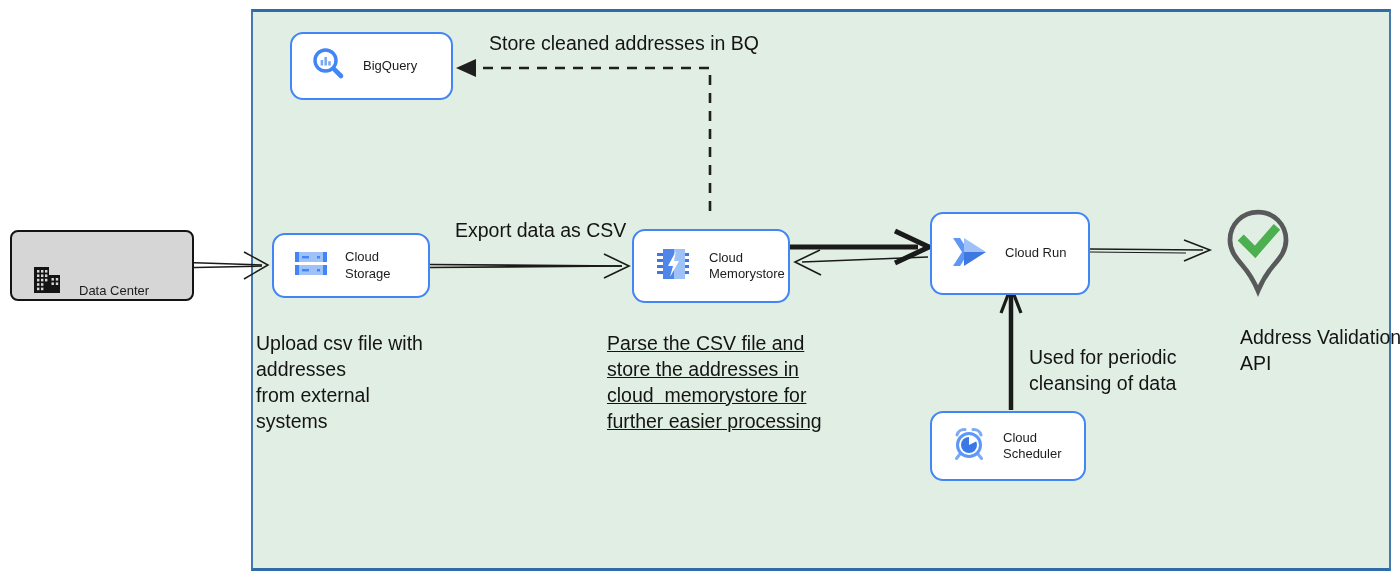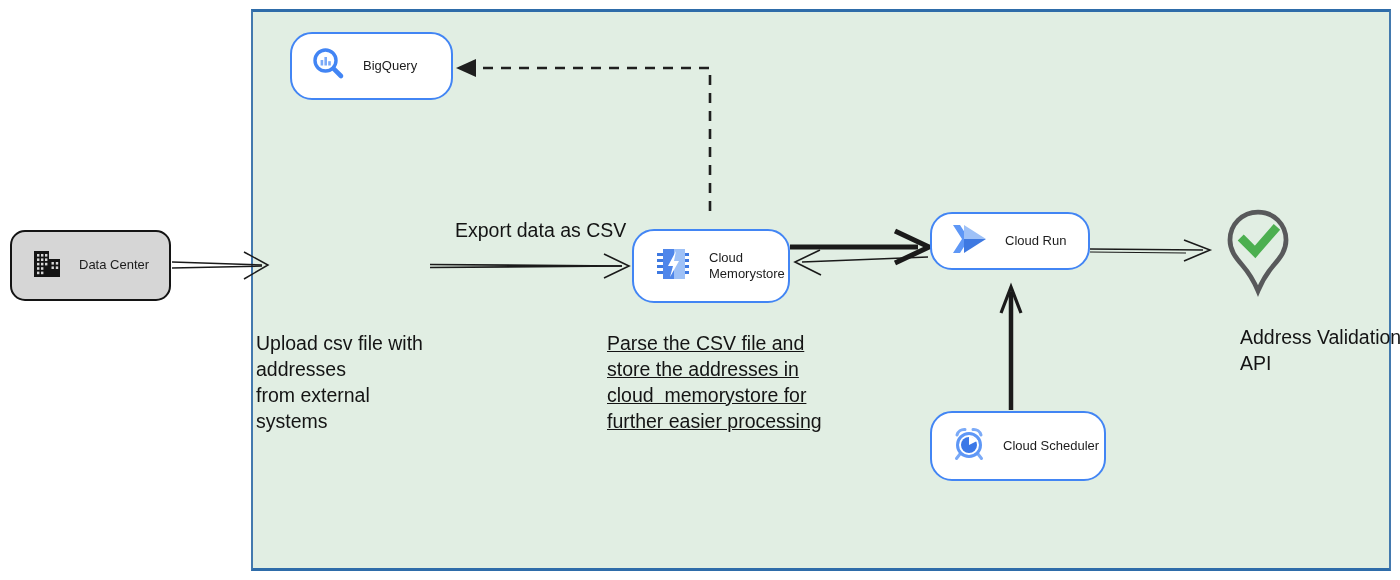--- a/index.html
+++ b/index.html
@@ -3,31 +3,31 @@
 <meta charset="utf-8">
 <style>
   html,body{margin:0;padding:0;background:#ffffff;}
   .stage{position:relative;width:1400px;height:580px;background:#ffffff;overflow:hidden;
          font-family:"Liberation Sans",sans-serif;color:#141414;}
   .container-box{position:absolute;left:251px;top:9px;width:1140px;height:562px;
          background:#e1eee3;border:2px solid #4379ae;border-top:3px solid #2e6ca9;
          border-bottom:3px solid #2e6ca9;box-sizing:border-box;z-index:1;}
   svg.overlay{position:absolute;left:0;top:0;width:1400px;height:580px;z-index:2;pointer-events:none;}
   .node{position:absolute;display:flex;align-items:center;box-sizing:border-box;
-        background:#ffffff;border:2px solid #4285f4;border-radius:22px;z-index:3;
+        background:#ffffff;border:2px solid #4285f4;border-radius:13px;z-index:3;
         padding-left:19px;gap:16px;}
   .node .lbl{font-size:13px;line-height:1.25;color:#1c1c1c;}
-  .node-datacenter{left:10px;top:230px;width:161px;height:71px;background:#d6d6d6;
-        border:2.5px solid #141414;border-radius:15px;}
+  .node-datacenter{left:10px;top:230px;width:184px;height:71px;background:#d6d6d6;
+        border:2.5px solid #141414;border-radius:8px;align-items:flex-end;}
   .node-bigquery{left:290px;top:32px;width:163px;height:68px;}
   .node-storage{left:272px;top:233px;width:158px;height:65px;}
   .node-memorystore{left:632px;top:229px;width:158px;height:74px;justify-content:flex-end;}
   .node-memorystore .lbl{width:86px;}
-  .node-run{left:930px;top:212px;width:160px;height:58px;}
-  .node-scheduler{left:930px;top:411px;width:176px;height:70px;}
+  .node-run{left:930px;top:212px;width:160px;height:83px;}
+  .node-scheduler{left:930px;top:411px;width:156px;height:70px;}
   .annot{position:absolute;z-index:2;font-size:19.5px;line-height:26px;white-space:pre-wrap;color:#141414;}
   .annot-store-bq{left:489px;top:30px;}
   .annot-export{left:455px;top:217px;}
   .annot-upload{left:256px;top:330px;}
   .annot-parse{left:607px;top:330px;text-decoration:underline;}
   .annot-periodic{left:1029px;top:344px;}
   .annot-api{left:1240px;top:324px;width:170px;}
   .pin-wrap{position:absolute;left:1220px;top:204px;width:76px;height:130px;z-index:3;}
 </style>
 </head>
@@ -117,20 +117,41 @@
         <g fill="#7baaf7">
           <rect x="9.6" y="14" width="2.6" height="5.5"></rect>
           <rect x="13.4" y="11" width="2.6" height="8.5"></rect>
           <rect x="17.2" y="15.2" width="2.6" height="4.3"></rect>
         </g>
       </svg>
     </span>
     <span class="lbl">BigQuery</span>
   </div>
 
+  <div class="node node-storage">
+    <span>
+      <svg width="36" height="28" viewBox="0 0 36 28">
+        <g>
+          <rect x="2" y="2" width="32" height="10" fill="#9ec1f7"></rect>
+          <rect x="2" y="2" width="4" height="10" fill="#4285f4"></rect>
+          <rect x="30" y="2" width="4" height="10" fill="#4285f4"></rect>
+          <rect x="9" y="6" width="7" height="2.4" fill="#4285f4"></rect>
+          <rect x="24" y="6" width="3" height="2.4" fill="#4285f4"></rect>
+        </g>
+        <g>
+          <rect x="2" y="15" width="32" height="10" fill="#9ec1f7"></rect>
+          <rect x="2" y="15" width="4" height="10" fill="#4285f4"></rect>
+          <rect x="30" y="15" width="4" height="10" fill="#4285f4"></rect>
+          <rect x="9" y="19" width="7" height="2.4" fill="#4285f4"></rect>
+          <rect x="24" y="19" width="3" height="2.4" fill="#4285f4"></rect>
+        </g>
+      </svg>
+    </span>
+    <span class="lbl">Cloud Storage</span>
+  </div>
 
   <div class="node node-memorystore">
     <span>
       <svg width="40" height="36" viewBox="0 0 40 36">
         <g fill="#3e79e1">
           <rect x="4" y="7" width="6" height="3"></rect>
             <rect x="4" y="13" width="6" height="3"></rect>
           <rect x="4" y="19" width="6" height="3"></rect>
             <rect x="4" y="25" width="6" height="3"></rect>
           <rect x="30" y="7" width="6" height="3"></rect>
@@ -172,24 +193,27 @@
     <span class="lbl">Cloud Scheduler</span>
   </div>
 
   <div class="pin-wrap">
     <svg width="76" height="130" viewBox="0 0 80 132">
       <path d="M40,6 C23.5,6 10.5,19 10.5,35.5 c0,10.5 5.5,18 13,26.5 c6.5,7.5 11.5,15 16.5,27 c5,-12 10,-19.5 16.5,-27 c7.5,-8.5 13,-16 13,-26.5 C69.5,19 56.5,6 40,6 Z" fill="none" stroke="#58595b" stroke-width="5"></path>
       <path d="M25,36 L37,48 L57,25" fill="none" stroke="#4caf50" stroke-width="9" stroke-linecap="square" stroke-linejoin="miter"></path>
     </svg>
   </div>
 
+  <div class="annot annot-store-bq">Store cleaned addresses in BQ</div>
   <div class="annot annot-export">Export data as CSV</div>
   <div class="annot annot-upload">Upload csv file with
 addresses
 from external
 systems</div>
   <div class="annot annot-parse">Parse the CSV file and
 store the addresses in
 cloud  memorystore for
 further easier processing</div>
+  <div class="annot annot-periodic">Used for periodic
+cleansing of data</div>
   <div class="annot annot-api">Address Validation API</div>
 
 </div>
 
 </body></html>

